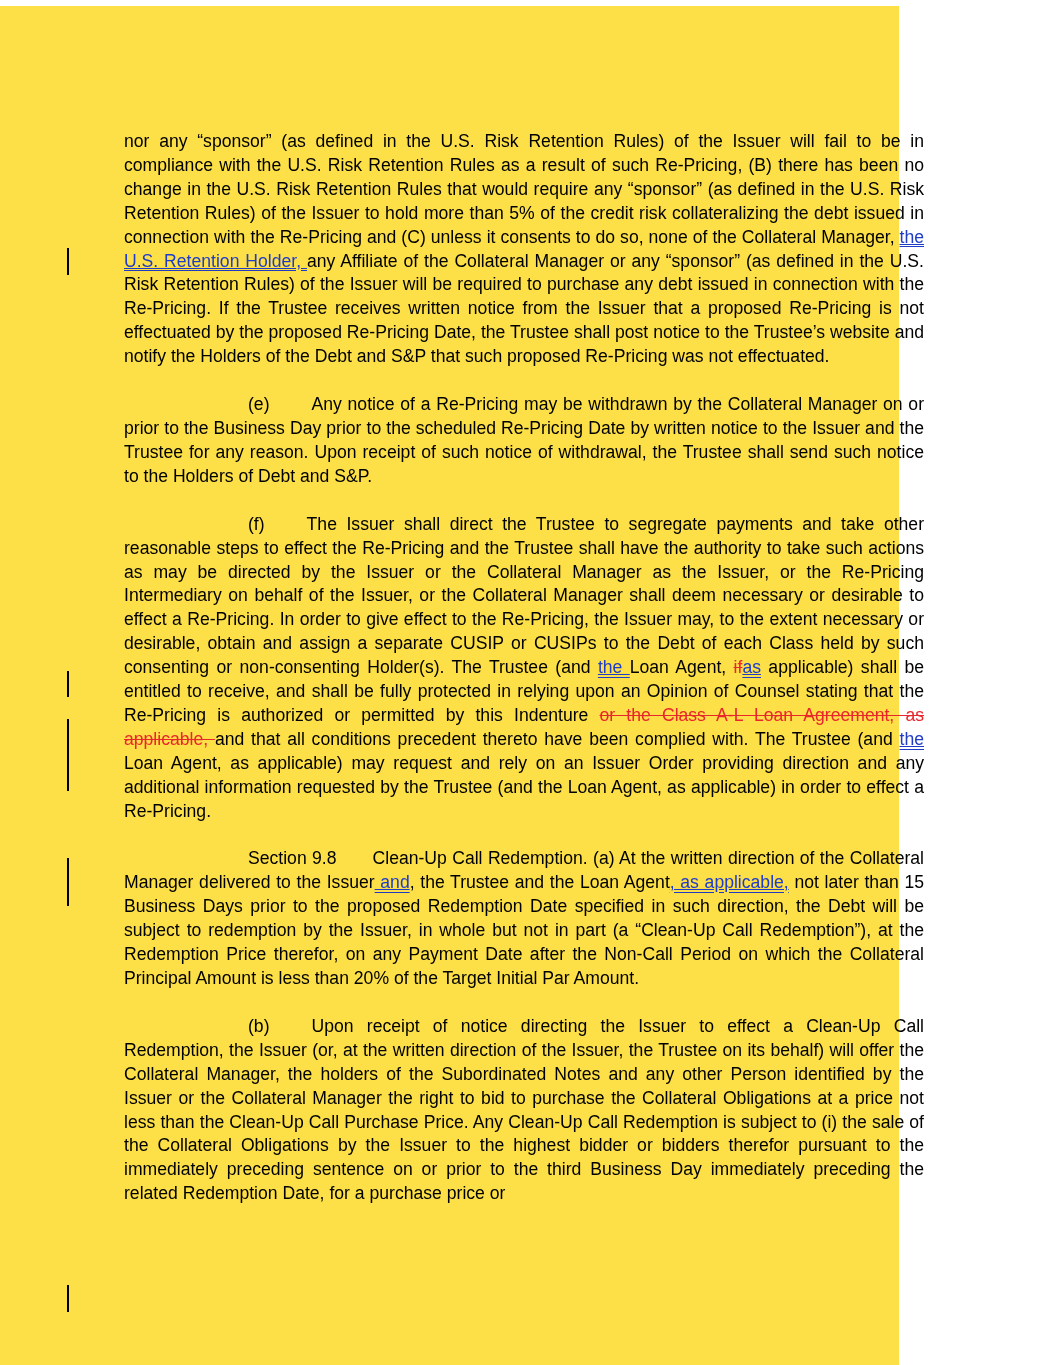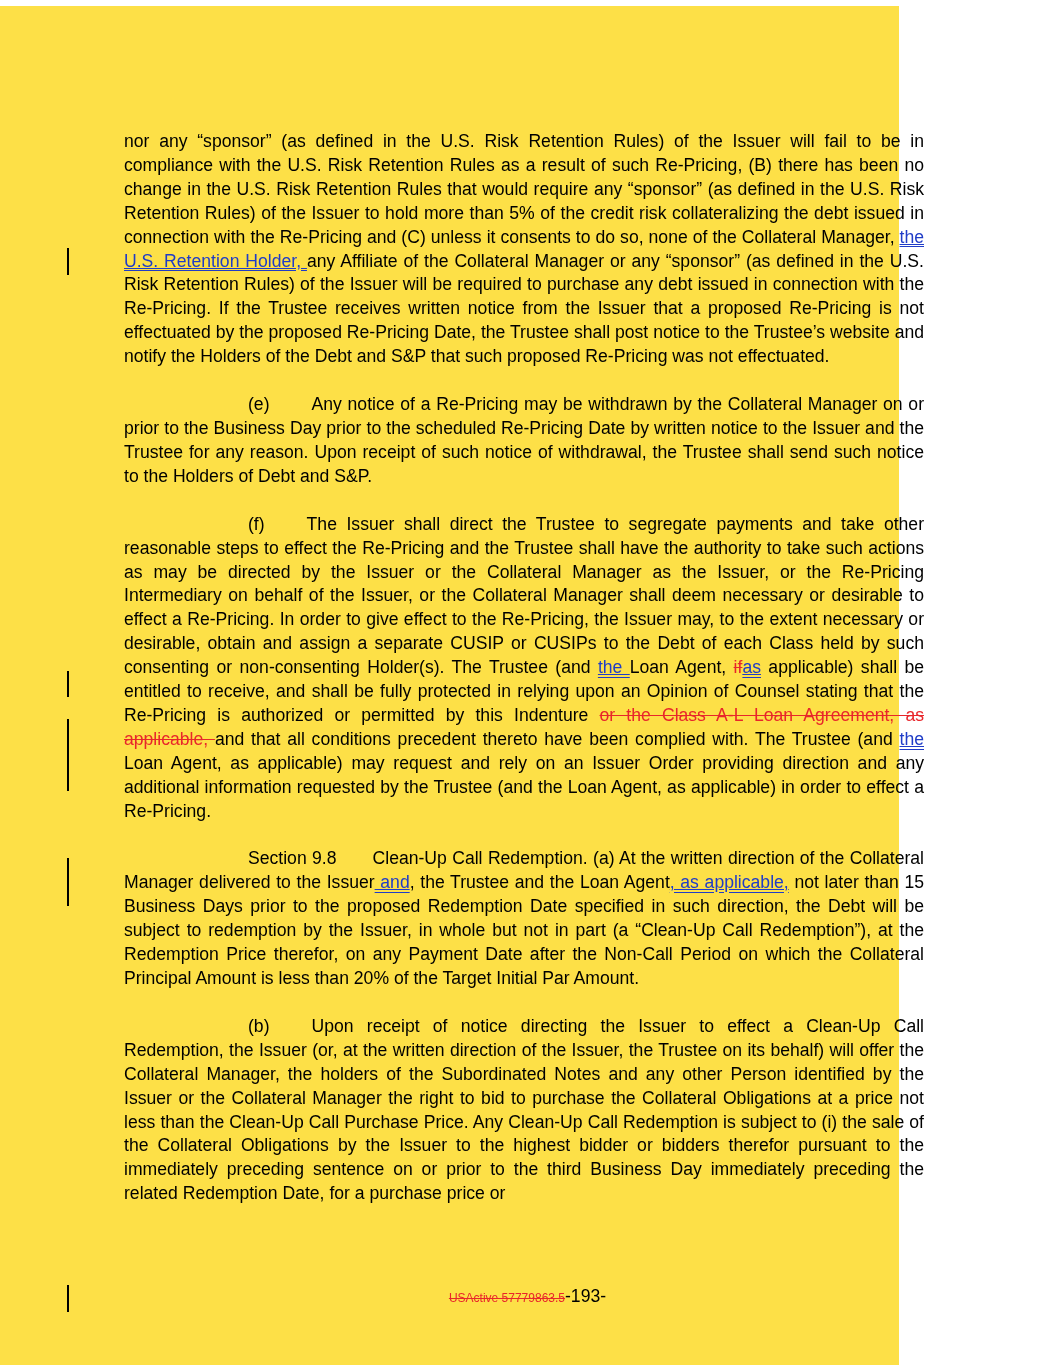--- a/index.html
+++ b/index.html
@@ -43,15 +43,14 @@
     <p class="para"><span class="indent"></span><span>(e)</span><span class="tabgap"></span><span>Any notice of a Re-Pricing may be withdrawn by the Collateral Manager on or prior to the Business Day prior to the scheduled Re-Pricing Date by written notice to the Issuer and the Trustee for any reason.  Upon receipt of such notice of withdrawal, the Trustee shall send such notice to the Holders of Debt and S&amp;P.</span></p>
 
     <p class="para"><span class="indent"></span><span>(f)</span><span class="tabgap"></span><span>The Issuer shall direct the Trustee to segregate payments and take other reasonable steps to effect the Re-Pricing and the Trustee shall have the authority to take such actions as may be directed by the Issuer or the Collateral Manager as the Issuer, or the Re-Pricing Intermediary on behalf of the Issuer, or the Collateral Manager shall deem necessary or desirable to effect a Re-Pricing.  In order to give effect to the Re-Pricing, the Issuer may, to the extent necessary or desirable, obtain and assign a separate CUSIP or CUSIPs to the Debt of each Class held by such consenting or non-consenting Holder(s).  The Trustee (and </span><span class="ins">the </span><span>Loan Agent, </span><span class="del">if</span><span class="ins">as</span><span> applicable) shall be entitled to receive, and shall be fully protected in relying upon an Opinion of Counsel stating that the Re-Pricing is authorized or permitted by this Indenture </span><span class="del">or the Class A-L Loan Agreement, as applicable, </span><span>and that all conditions precedent thereto have been complied with.  The Trustee (and </span><span class="ins">the </span><span>Loan Agent, as applicable) may request and rely on an Issuer Order providing direction and any additional information requested by the Trustee (and the Loan Agent, as applicable) in order to effect a Re-Pricing.</span></p>
 
     <p class="para"><span class="indent"></span><span>Section 9.8</span><span class="secgap"></span><span class="u">Clean-Up Call Redemption</span><span>.  (a) At the written direction of the Collateral Manager delivered to the Issuer</span><span class="ins"> and</span><span>, the Trustee and the Loan Agent</span><span class="ins">, as applicable,</span><span> not later than 15 Business Days prior to the proposed Redemption Date specified in such direction, the Debt will be subject to redemption by the Issuer, in whole but not in part (a “</span><span class="u">Clean-Up Call Redemption</span><span>”), at the Redemption Price therefor, on any Payment Date after the Non-Call Period on which the Collateral Principal Amount is less than 20% of the Target Initial Par Amount.</span></p>
 
     <p class="para"><span class="indent"></span><span>(b)</span><span class="tabgap"></span><span>Upon receipt of notice directing the Issuer to effect a Clean-Up Call Redemption, the Issuer (or, at the written direction of the Issuer, the Trustee on its behalf) will offer the Collateral Manager, the holders of the Subordinated Notes and any other Person identified by the Issuer or the Collateral Manager the right to bid to purchase the Collateral Obligations at a price not less than the Clean-Up Call Purchase Price.  Any Clean-Up Call Redemption is subject to (i) the sale of the Collateral Obligations by the Issuer to the highest bidder or bidders therefor pursuant to the immediately preceding sentence on or prior to the third Business Day immediately preceding the related Redemption Date, for a purchase price or</span></p>
 
   </div>
 
-  <div class="footer"><span class="del">USActive 57779863.5</span><span>-193-</span></div>
 
 </div>
 
 </body></html>

